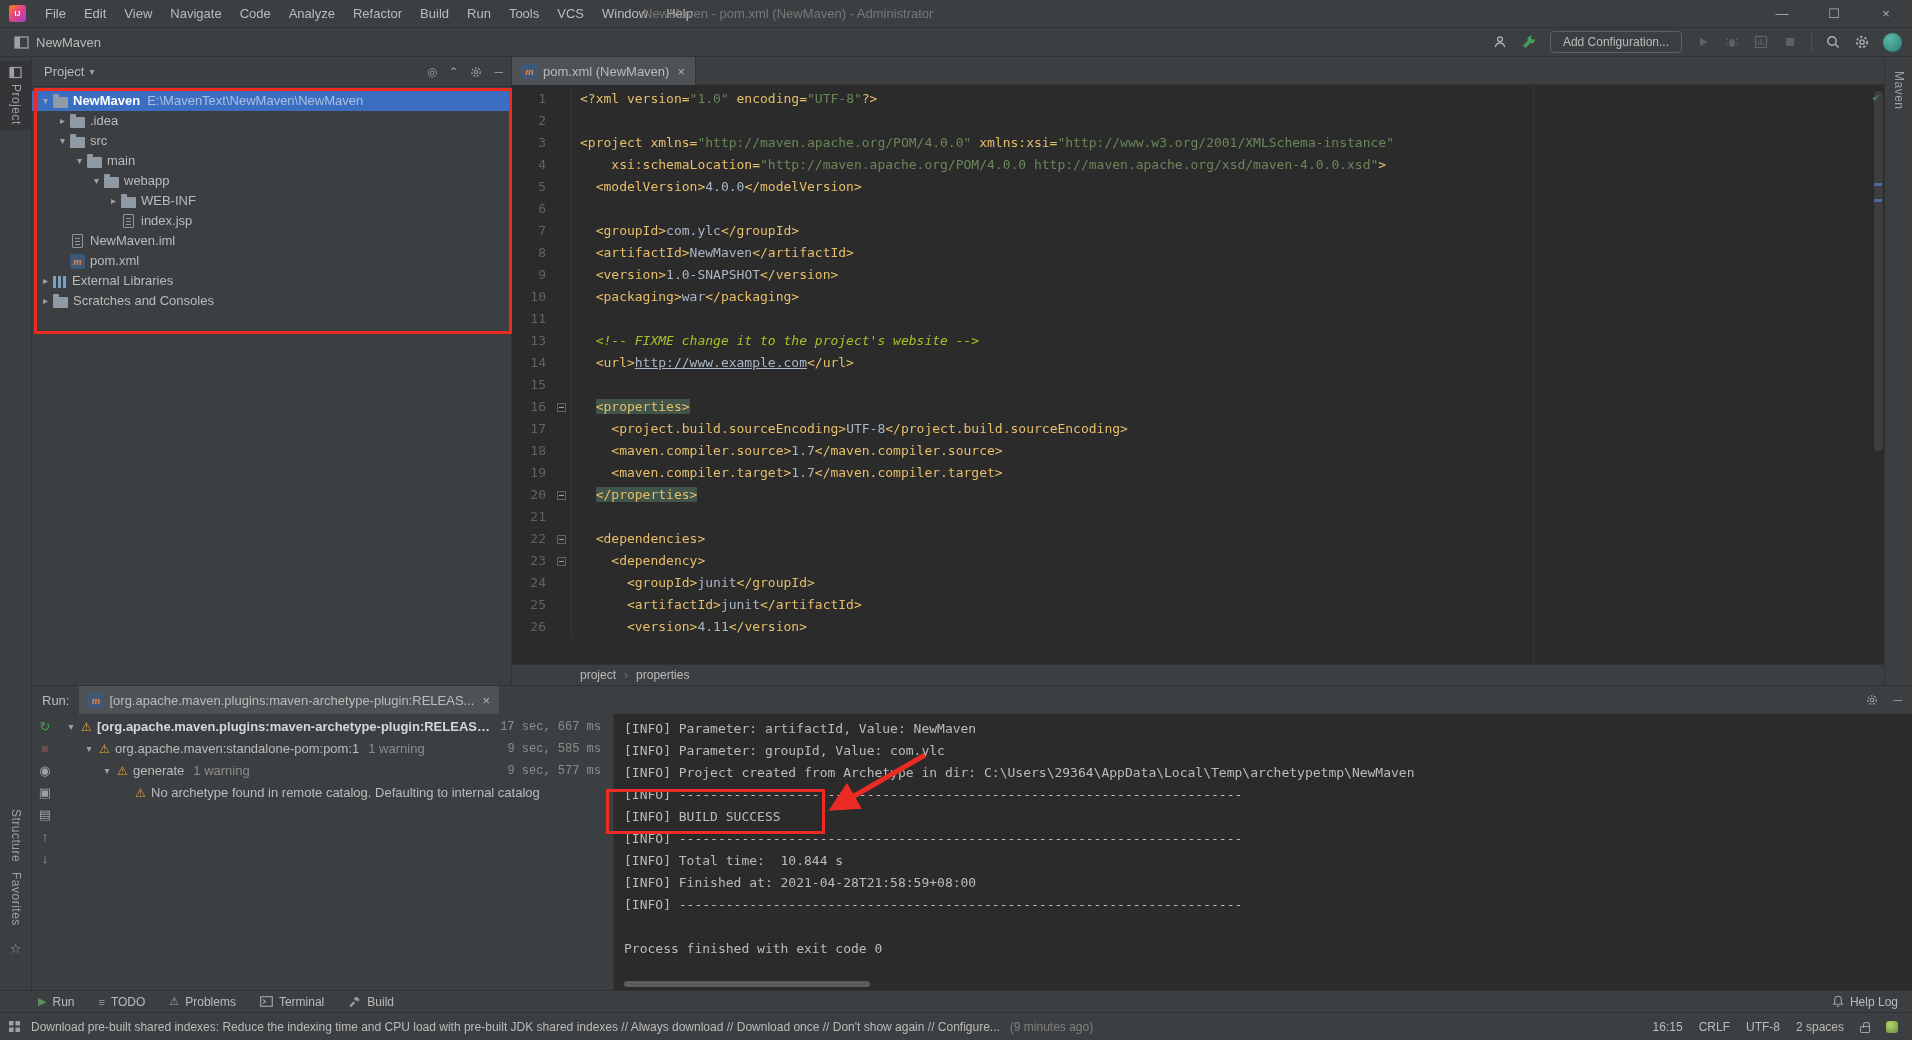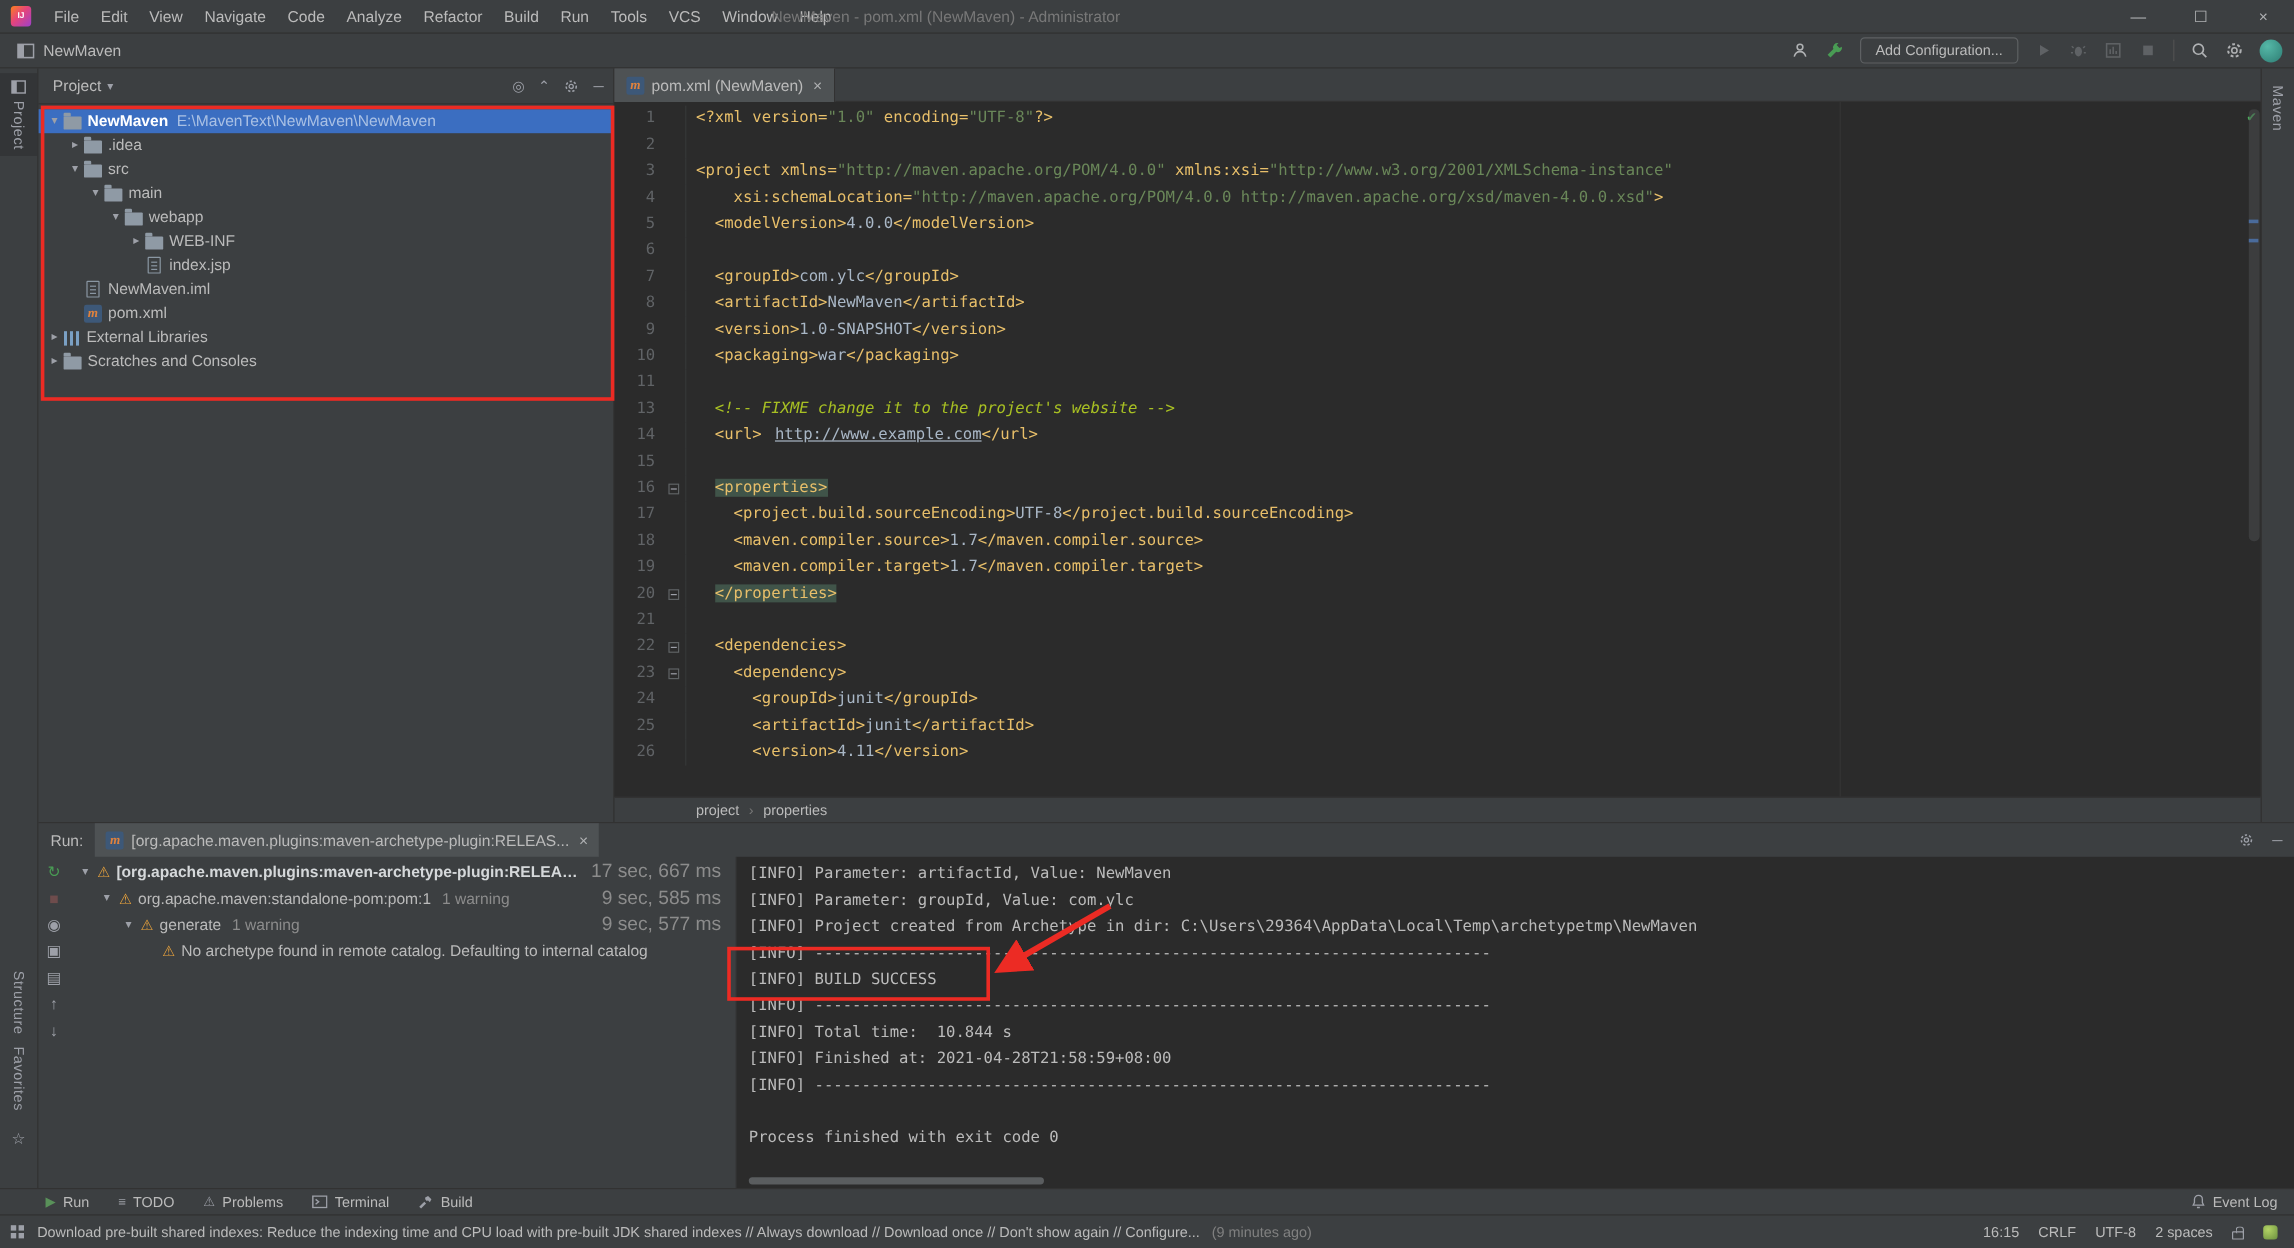--- a/index.html
+++ b/index.html
@@ -98,21 +98,21 @@
   .code-line { display:flex; height:22px; line-height:22px; white-space:pre; }
   .ln { width:40px; text-align:right; padding-right:6px; color:#606366; flex:none; }
   .fold-col { width:20px; flex:none; border-right:1px solid #363839; display:flex; align-items:center; justify-content:center; }
   .fold-box { display:inline-block; width:9px; height:9px; border:1px solid #5F6365; position:relative; background:#2B2B2B; }
   .fold-box::after { content:""; position:absolute; left:1px; right:1px; top:3px; border-top:1px solid #9DA0A8; }
   .code-text { padding-left:8px; white-space:pre; }
   .tk-tag { color:#E8BF6A; }
   .tk-str { color:#6A8759; }
   .tk-txt { color:#A9B7C6; }
   .tk-cmt { color:#A8C023; font-style:italic; }
-  .tk-link { color:#A9B7C6; text-decoration:underline;margin-left:11px; }
+  .tk-link { color:#A9B7C6; text-decoration:underline; }
   .tk-hl { color:#E8BF6A; background:#405449; }
   .margin-line { position:absolute; left:1021px; top:0; bottom:0; width:1px; background:#353535; }
   .ed-scrollbar { position:absolute; right:1px; top:6px; width:9px; height:360px; border-radius:4px; background:#4A4C4E; opacity:0.55; }
   .ed-check { position:absolute; right:4px; top:5px; color:#4DBB5F; font-size:12px; }
   .stripe-mark { position:absolute; right:2px; width:8px; height:3px; background:#4A6B9B; }
 
   .crumbs { height:21px; background:#3C3F41; border-top:1px solid #323232; display:flex; align-items:center; gap:8px; padding-left:68px; font-size:12px; flex:none; }
   .crumb { color:#BBBBBB; }
   .crumb-sep { color:#777; }
 
@@ -130,21 +130,21 @@
   .rp-tools .glyph { color:#9DA0A8; font-size:13px; line-height:14px; }
   .rp-tools .glyph.green { color:#499C54; }
   .rp-tools .glyph.dimred { color:#6E4C4C; }
   .rp-tree { width:556px; padding-top:2px; border-right:1px solid #323232; flex:none; overflow:hidden; }
   .rrow { height:22px; line-height:22px; display:flex; align-items:center; white-space:nowrap; padding-right:12px; }
   .rrow .tchev { width:14px; }
   .warn-ic { color:#EDA53C; font-size:12px; width:17px; text-align:center; flex:none; }
   .rlabel { margin-left:2px; color:#BBBBBB; overflow:hidden; text-overflow:ellipsis; }
   .rrow.bold .rlabel { font-weight:bold; color:#D5D8DA; }
   .rwarn { margin-left:9px; color:#8C8C8C; flex:none; }
-  .rtime { margin-left:auto; color:#8C8C8C; font-size:16px; flex:none; padding-left:10px; }
+  .rtime { margin-left:auto; color:#8C8C8C; font-size:12px; flex:none; padding-left:10px;font-family:Liberation Mono, monospace; }
   .rp-console { flex:1; background:#2B2B2B; position:relative; overflow:hidden; padding:4px 0 0 10px;
     font-family:"DejaVu Sans Mono","Liberation Mono",monospace; font-size:13px; }
   .console-line { height:22px; line-height:22px; white-space:pre; color:#BBBBBB; }
   .con-hscroll { position:absolute; left:10px; bottom:3px; width:246px; height:6px; border-radius:3px; background:#5A5D5F; }
 
   
   .bottom-bar { height:22px; background:#3C3F41; border-top:1px solid #323232; display:flex; align-items:center; gap:24px; padding:0 14px 0 38px; font-size:12px; }
   .bb-item { display:inline-flex; align-items:center; gap:6px; color:#BBBBBB; }
   .bb-ic { color:#9DA0A8; font-size:11px; }
   .bb-ic.run { color:#599159; }
@@ -486,21 +486,21 @@
       <path d="M1.5 11.5l4.5-4.5 1.6 1.6-4.5 4.5z" fill="#9DA0A8"></path>
       <path d="M6.8 3.2l2.6-1.4 3 3-1.4 2.6-1.8-1.8-0.8 0.8-1.6-1.6z" fill="#9DA0A8"></path>
     </svg>
     <span>Build</span>
   </span>
   <span class="bb-right">
     <svg width="12" height="13" viewBox="0 0 12 13">
       <path d="M6 1.2c2 0 3.3 1.5 3.3 3.3v2.7l1 2H1.7l1-2V4.5C2.7 2.7 4 1.2 6 1.2z" fill="none" stroke="#9DA0A8" stroke-width="1.1"></path>
       <line x1="4.8" y1="11.3" x2="7.2" y2="11.3" stroke="#9DA0A8" stroke-width="1.2"></line>
     </svg>
-    <span>Event Log</span>
+    <span>Help Log</span>
   </span>
 </div>
 
 <div class="statusbar">
   <svg width="13" height="13" viewBox="0 0 13 13">
     <rect x="1" y="1" width="4.5" height="4.5" fill="#9DA0A8"></rect>
     <rect x="7.5" y="1" width="4.5" height="4.5" fill="#9DA0A8"></rect>
     <rect x="1" y="7.5" width="4.5" height="4.5" fill="#9DA0A8"></rect>
     <rect x="7.5" y="7.5" width="4.5" height="4.5" fill="#9DA0A8"></rect>
   </svg>

